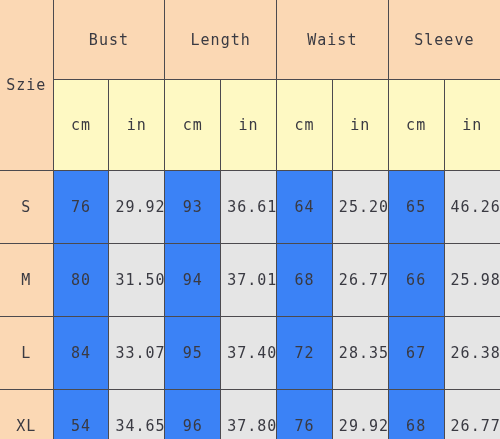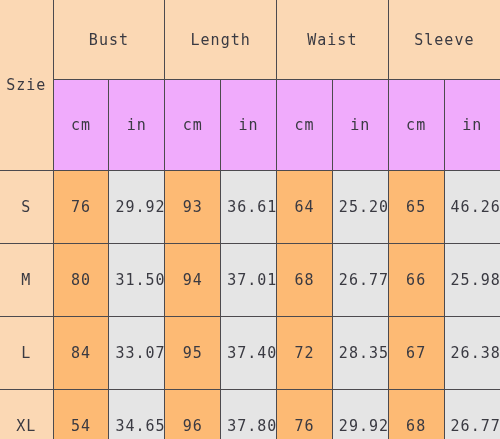--- a/index.html
+++ b/index.html
@@ -50,34 +50,34 @@
     background: #fbd8b4;
     font-size: 15px;
     margin-top: 8px;
   }
   .hdr-group {
     background: #fbd8b4;
     height: 67px;
     font-size: 15px;
   }
   .hdr-unit {
-    background: #f0abfc;
+    background: #fef9c3;
     height: 78px;
     font-size: 14px;
   }
 
   
   tbody tr { height: 73px; }
 
   .cell-size {
     background: #fbd8b4;
     font-size: 15px;
   }
   .cell-cm {
-    background: #fdba74;
+    background: #3b82f6;
     font-size: 16px;
   }
   .cell-in {
     background: #e5e5e5;
     font-size: 16px;
   }
 </style>
 </head>
 <body>
 

